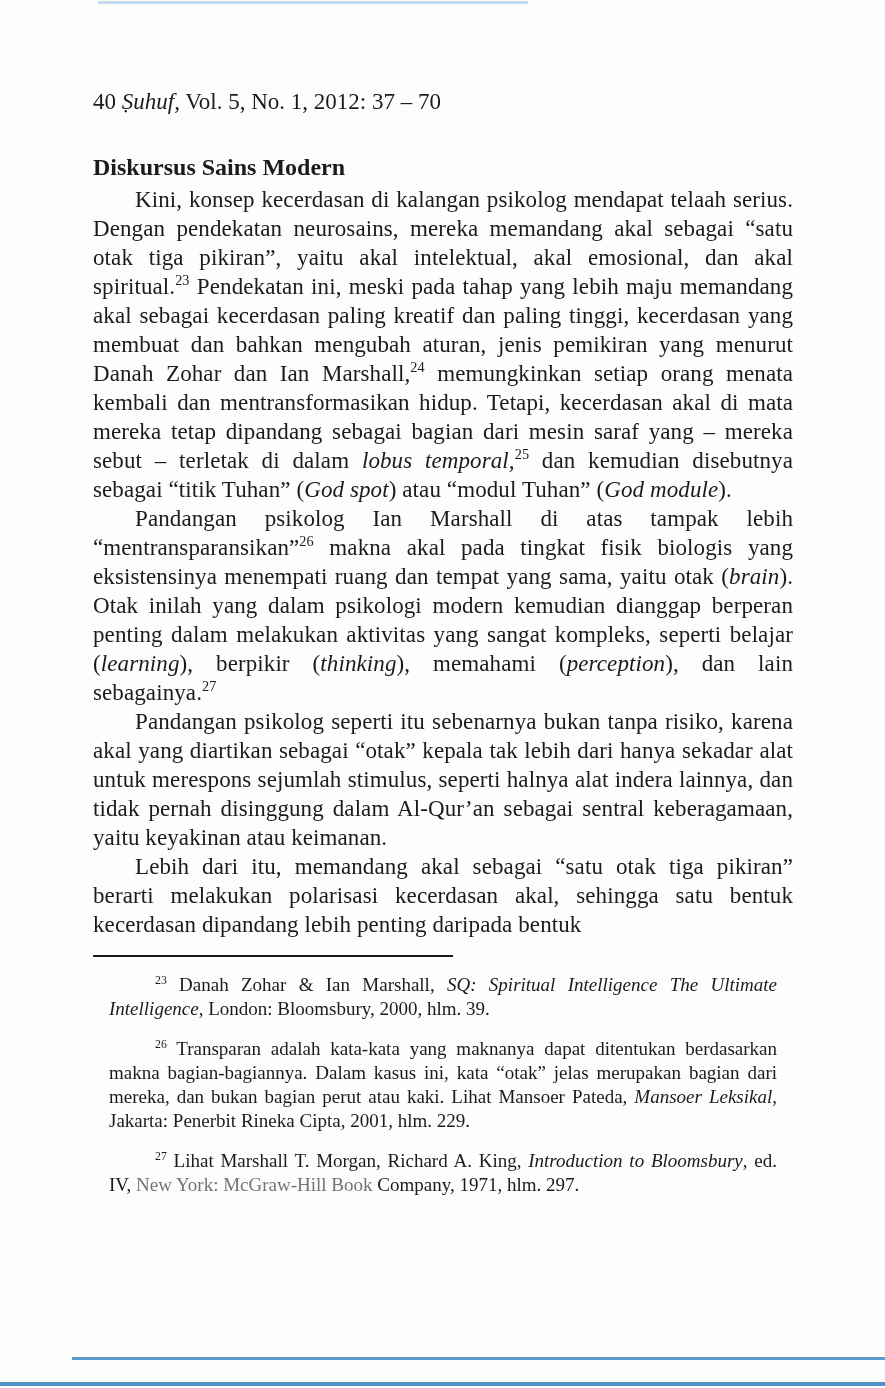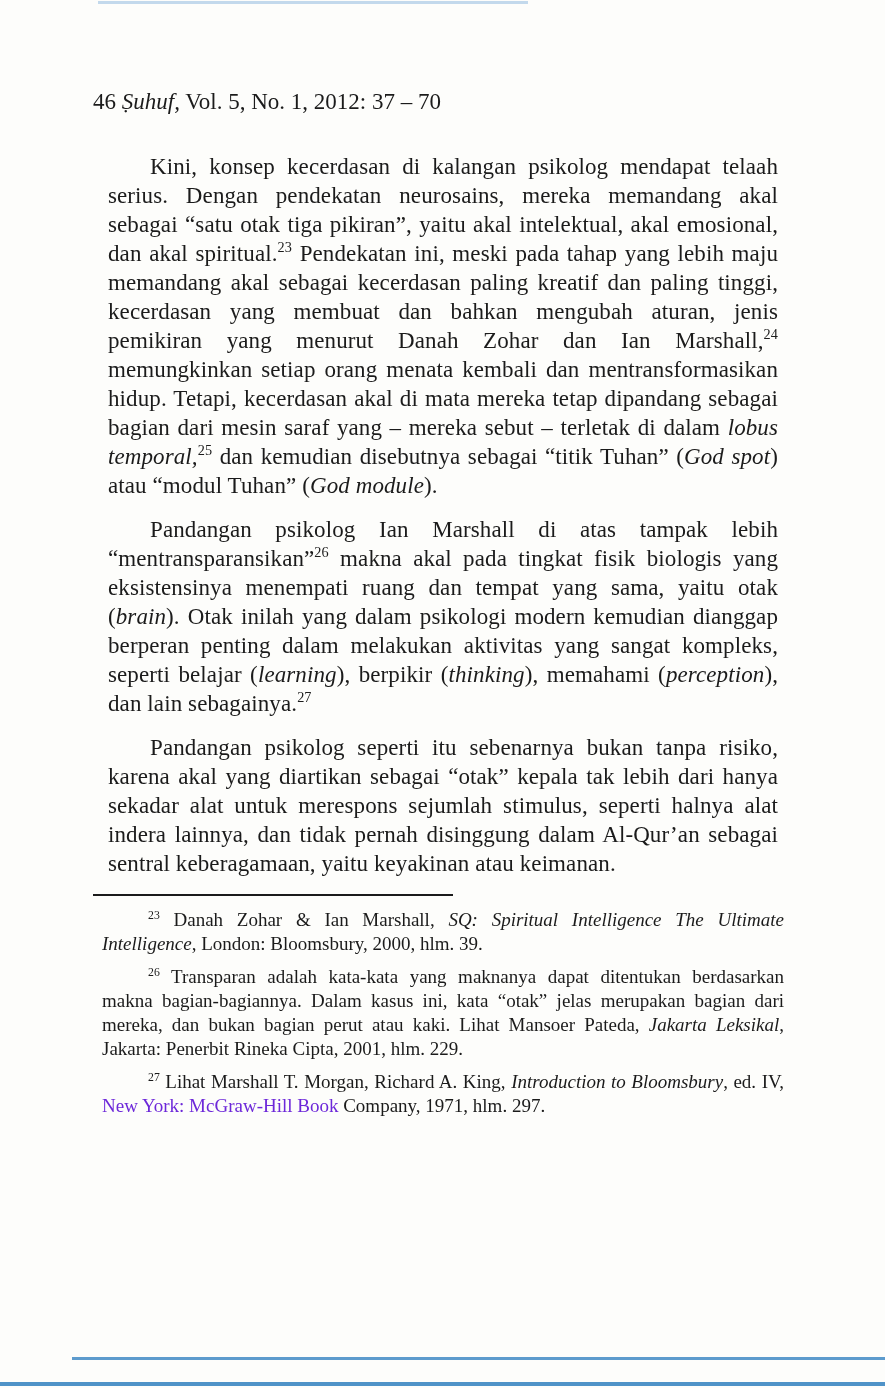--- a/index.html
+++ b/index.html
@@ -39,21 +39,21 @@
     font-weight: bold;
     line-height: 30px;
     margin: 0 0 3px 0;
   }
 
   .body p {
     font-size: 23px;
     line-height: 29px;
     text-align: justify;
     text-indent: 42px;
-    margin: 15px;
+    margin: 0;
     letter-spacing: 0.1px;
   }
 
   sup {
     font-size: 0.62em;
     vertical-align: super;
     line-height: 0;
   }
 
   em { font-style: italic; }
@@ -63,48 +63,50 @@
     border: none;
     border-top: 2.5px solid #1b1b1b;
     margin: 16px 0 12px 0;
   }
 
   .footnotes p {
     font-size: 19px;
     line-height: 24px;
     text-align: justify;
     text-indent: 46px;
-    margin: 9px;
+    margin: 16px;
   }
 
-  .faded { color: #6d28d9; }
+  .faded { color: #737373; }
 </style>
 </head>
 <body>
 
 <div class="page">
 
   <div class="artifact top"></div>
 
   <div class="content">
 
-    <div class="header"><span>46  </span><em>Ṣuhuf,</em><span> Vol. 5, No. 1, 2012: 37 – 70</span></div>
+    <div class="header"><span>40  </span><em>Ṣuhuf,</em><span> Vol. 5, No. 1, 2012: 37 – 70</span></div>
 
+    <h2 class="heading">Diskursus Sains Modern</h2>
 
     <div class="body">
         <p><span>Kini, konsep kecerdasan di kalangan psikolog mendapat telaah serius. Dengan pendekatan neurosains, mereka memandang akal sebagai “satu otak tiga pikiran”, yaitu akal intelektual, akal emosional, dan akal spiritual.</span><sup>23</sup><span> Pendekatan ini, meski pada tahap yang lebih maju memandang akal sebagai kecerdasan paling kreatif dan paling tinggi, kecerdasan yang membuat dan bahkan mengubah aturan, jenis pemikiran yang menurut Danah Zohar dan Ian Marshall,</span><sup>24</sup><span> memungkinkan setiap orang menata kembali dan mentransformasikan hidup. Tetapi, kecerdasan akal di mata mereka tetap dipandang sebagai bagian dari mesin saraf yang – mereka sebut – terletak di dalam </span><em>lobus temporal,</em><sup>25</sup><span> dan kemudian disebutnya sebagai “titik Tuhan” (</span><em>God spot</em><span>) atau “modul Tuhan” (</span><em>God module</em><span>).</span></p>
         <p><span>Pandangan psikolog Ian Marshall di atas tampak lebih “mentransparansikan”</span><sup>26</sup><span> makna akal pada tingkat fisik biologis yang eksistensinya menempati ruang dan tempat yang sama, yaitu otak (</span><em>brain</em><span>). Otak inilah yang dalam psikologi modern kemudian dianggap berperan penting dalam melakukan aktivitas yang sangat kompleks, seperti belajar (</span><em>learning</em><span>), berpikir (</span><em>thinking</em><span>), memahami (</span><em>perception</em><span>), dan lain sebagainya.</span><sup>27</sup></p>
         <p><span>Pandangan psikolog seperti itu sebenarnya bukan tanpa risiko, karena akal yang diartikan sebagai “otak” kepala tak lebih dari hanya sekadar alat untuk merespons sejumlah stimulus, seperti halnya alat indera lainnya, dan tidak pernah disinggung dalam Al-Qur’an sebagai sentral keberagamaan, yaitu keyakinan atau keimanan.</span></p>
+        <p><span>Lebih dari itu, memandang akal sebagai “satu otak tiga pikiran” berarti melakukan polarisasi kecerdasan akal, sehingga satu bentuk kecerdasan dipandang lebih penting daripada bentuk</span></p>
       </div>
 
     <hr class="footnote-rule">
 
     <div class="footnotes">
         <p><sup>23</sup><span> Danah Zohar &amp; Ian Marshall, </span><em>SQ: Spiritual Intelligence The Ultimate Intelligence</em><span>, London: Bloomsbury, 2000, hlm. 39.</span></p>
-        <p><sup>26</sup><span> Transparan adalah kata-kata yang maknanya dapat ditentukan berdasarkan makna bagian-bagiannya. Dalam kasus ini, kata “otak” jelas merupakan bagian dari mereka, dan bukan bagian perut atau kaki. Lihat Mansoer Pateda, </span><em>Jakarta Leksikal</em><span>, Jakarta: Penerbit Rineka Cipta, 2001, hlm. 229.</span></p>
+        <p><sup>26</sup><span> Transparan adalah kata-kata yang maknanya dapat ditentukan berdasarkan makna bagian-bagiannya. Dalam kasus ini, kata “otak” jelas merupakan bagian dari mereka, dan bukan bagian perut atau kaki. Lihat Mansoer Pateda, </span><em>Mansoer Leksikal</em><span>, Jakarta: Penerbit Rineka Cipta, 2001, hlm. 229.</span></p>
         <p><sup>27</sup><span> Lihat Marshall T. Morgan, Richard A. King, </span><em>Introduction to Bloomsbury</em><span>, ed. IV, </span><span class="faded">New York: McGraw-Hill Book</span><span> Company, 1971, hlm. 297.</span></p>
       </div>
 
   </div>
 
   <div class="artifact bottom1"></div>
   <div class="artifact bottom2"></div>
 
 </div>
 

